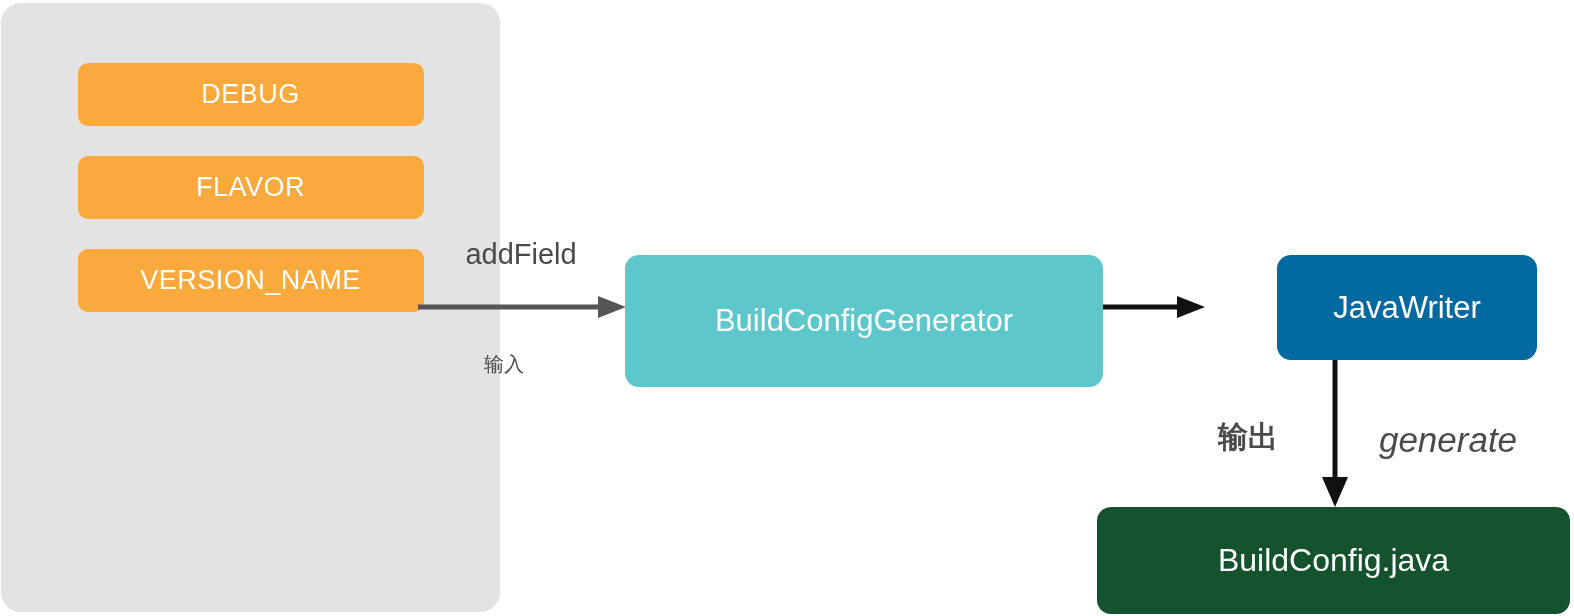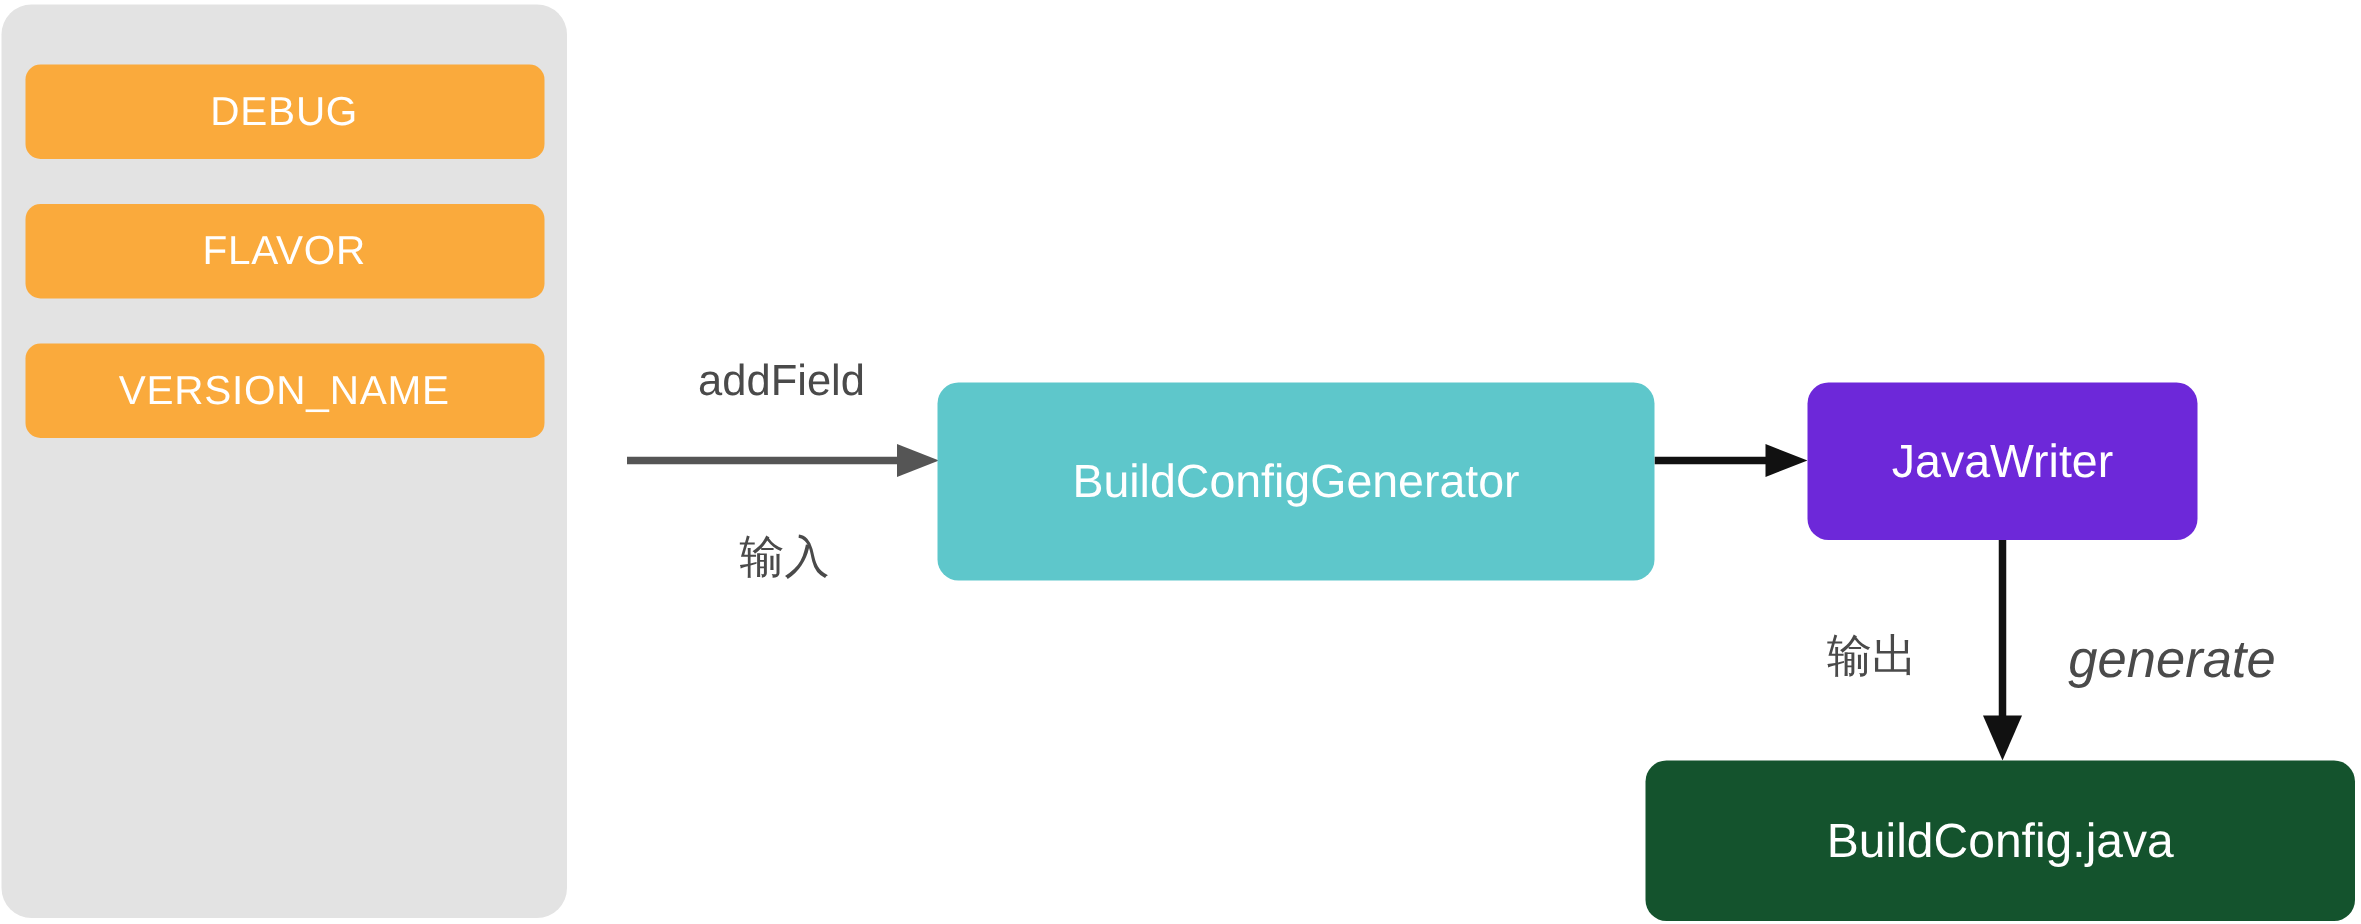--- a/index.html
+++ b/index.html
@@ -13,29 +13,29 @@
     width: 1574px;
     height: 616px;
     background: #FFFFFF;
     overflow: hidden;
   }
   
   .props-panel {
     position: absolute;
     left: 1px;
     top: 3px;
-    width: 377px;
+    width: 499px;
     height: 609px;
     background: #E3E3E3;
     border-radius: 20px;
     box-sizing: border-box;
     display: flex;
     flex-direction: column;
     align-items: center;
-    padding-top: 40px;
+    padding-top: 60px;
     gap: 30px;
   }
   .prop-chip {
     width: 346px;
     height: 63px;
     background: #FAAA3C;
     border-radius: 10px;
     color: #FFFFFF;
     font-size: 27px;
     letter-spacing: 0.5px;
@@ -55,25 +55,25 @@
   }
   .node-generator {
     left: 625px;
     top: 255px;
     width: 478px;
     height: 132px;
     background: #5EC7CB;
     font-size: 31px;
   }
   .node-javawriter {
-    left: 1205px;
+    left: 1277px;
     top: 255px;
     width: 260px;
     height: 105px;
-    background: #6d28d9;
+    background: #0369a1;
     font-size: 31px;
   }
   .node-output {
     left: 1097px;
     top: 507px;
     width: 473px;
     height: 107px;
     background: #14532d;
     font-size: 32px;
   }
@@ -85,22 +85,22 @@
   .arrow-2 { left: 1103px; top: 295px; }
   .arrow-3 { left: 1321px; top: 360px; }
   
   .edge-label {
     position: absolute;
     color: #4A4A4A;
     white-space: nowrap;
     transform: translateX(-50%);
   }
   .label-addfield { left: 521px; top: 238px; font-size: 29px; }
-  .label-input    { left: 504px; top: 351px; font-size: 30px; margin-left: 19px; }
-  .label-output   { left: 1248px; top: 417px; font-size: 30px; }
+  .label-input    { left: 504px; top: 351px; font-size: 20px; }
+  .label-output   { left: 1248px; top: 417px; font-size: 30px; font-weight: bold; }
   .label-generate { left: 1448px; top: 420px; font-size: 35px; font-style: italic; }
 </style>
 </head>
 <body>
 
 <div class="canvas">
 
   <div class="props-panel">
     <div class="prop-chip">DEBUG</div>
     <div class="prop-chip">FLAVOR</div>

